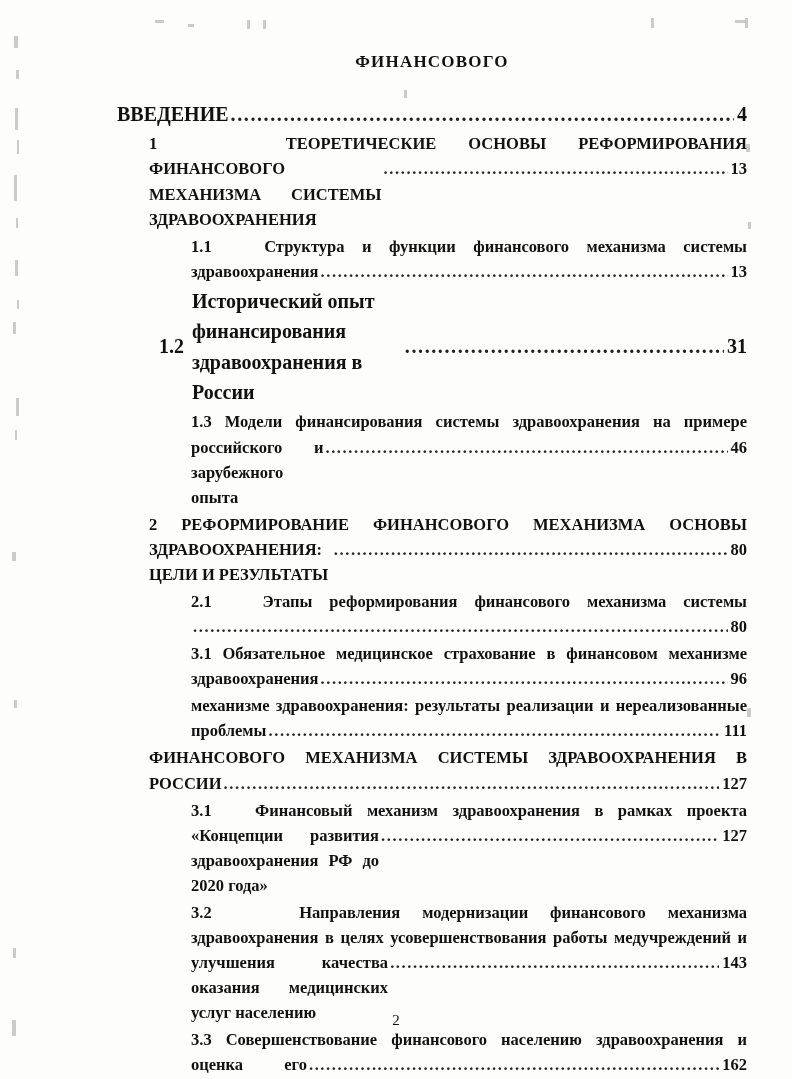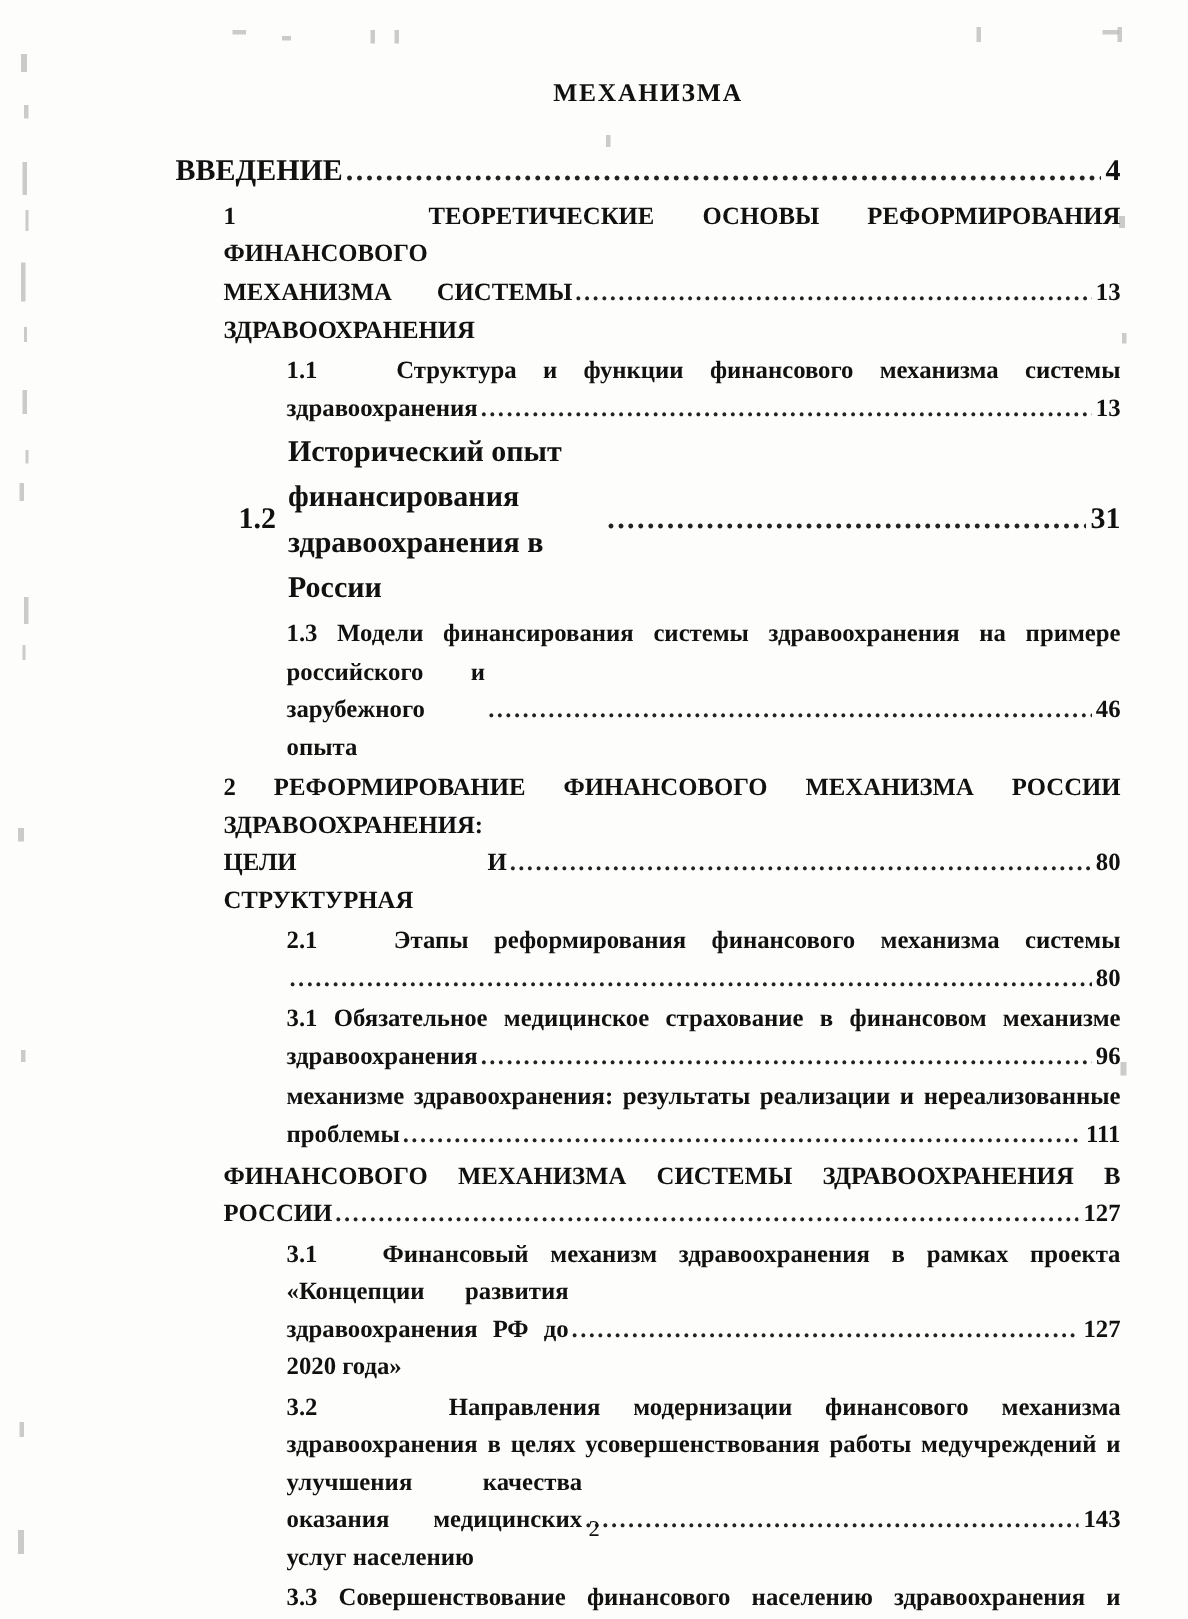--- a/index.html
+++ b/index.html
@@ -77,21 +77,21 @@
     line-height: 1.52;
     text-align: justify;
     margin-bottom: 2px;
     margin-left: 32px;
   }
   .block.lvl2 {
     padding-left: 42px;
   }
   .block .lastline {
     display: flex;
-    align-items: center;
+    align-items: flex-start;
   }
   .just-line {
     display: block;
     text-align: justify;
     text-align-last: justify;
   }
   .pageno {
     position: absolute;
     left: 0;
     right: 0;
@@ -128,21 +128,21 @@
   <div class="speck" style="left:651px; top:18px;  width:3px;  height:10px;"></div>
   <div class="speck" style="left:735px; top:20px;  width:11px; height:3px;"></div>
   <div class="speck" style="left:745px; top:18px;  width:3px;  height:10px;"></div>
   <div class="speck" style="left:404px; top:90px;  width:3px;  height:8px;"></div>
   <div class="speck" style="left:746px; top:144px; width:4px;  height:8px;"></div>
   <div class="speck" style="left:748px; top:222px; width:3px;  height:7px;"></div>
   <div class="speck" style="left:747px; top:708px; width:4px;  height:9px;"></div>
 
   <div class="content">
 
-    <div class="toc-title">МЕХАНИЗМА</div>
+    <div class="toc-title">ФИНАНСОВОГО</div>
 
     <div class="row lvl1">
       <span class="txt">ВВЕДЕНИЕ</span>
       <span class="leader"></span>
       <span class="pg">4</span>
     </div>
 
     <div class="block b">
       <div class="just-line">
         <span>1</span>&nbsp;&nbsp;&nbsp;&nbsp;<span>ТЕОРЕТИЧЕСКИЕ ОСНОВЫ РЕФОРМИРОВАНИЯ</span>
@@ -178,24 +178,24 @@
       </div>
       <div class="lastline">
         <span class="txt">российского и зарубежного опыта</span>
         <span class="leader"></span>
         <span class="pg">46</span>
       </div>
     </div>
 
     <div class="block b">
       <div class="just-line">
-        <span>2</span>&nbsp;<span>РЕФОРМИРОВАНИЕ ФИНАНСОВОГО МЕХАНИЗМА РОССИИ</span>
-      </div>
-      <div class="lastline">
-        <span class="txt">ЗДРАВООХРАНЕНИЯ: ЦЕЛИ И СТРУКТУРНАЯ</span>
+        <span>2</span>&nbsp;<span>РЕФОРМИРОВАНИЕ ФИНАНСОВОГО МЕХАНИЗМА ОСНОВЫ</span>
+      </div>
+      <div class="lastline">
+        <span class="txt">ЗДРАВООХРАНЕНИЯ: ЦЕЛИ И РЕЗУЛЬТАТЫ</span>
         <span class="leader"></span>
         <span class="pg">80</span>
       </div>
     </div>
 
     <div class="block lvl2">
       <div class="just-line">
         <span>2.1</span>&nbsp;&nbsp;&nbsp;<span>Этапы реформирования финансового механизма системы</span>
       </div>
       <div class="lastline">

